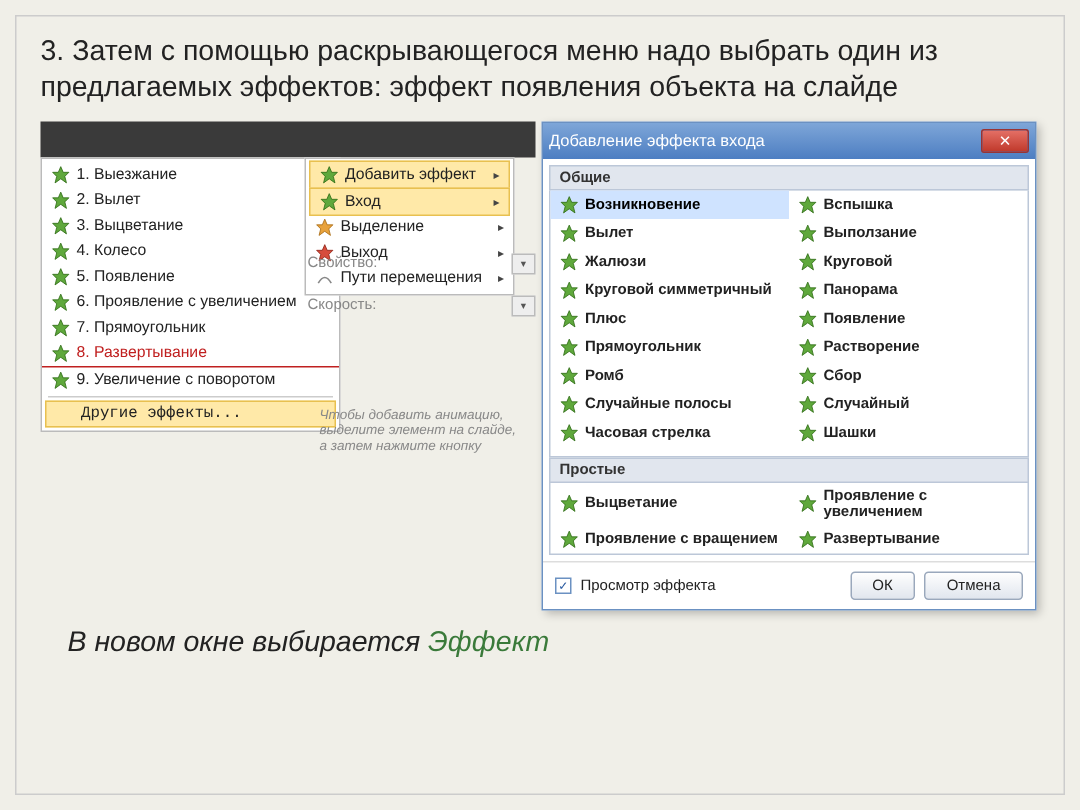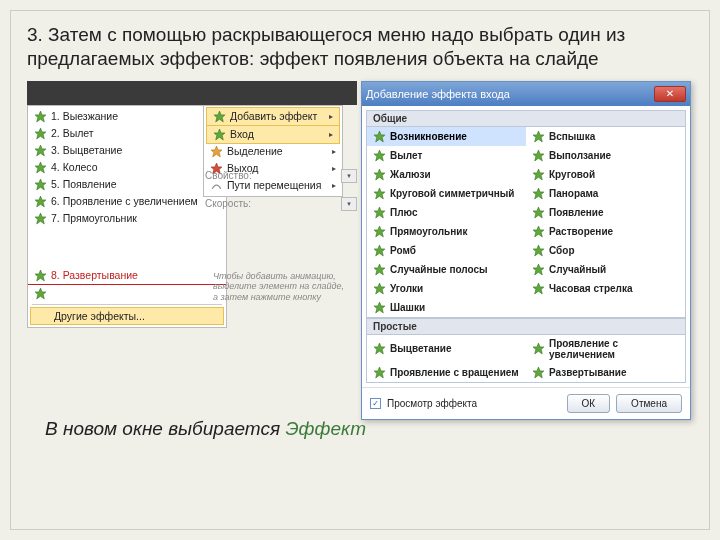--- a/index.html
+++ b/index.html
@@ -48,22 +48,22 @@
   }
   .list-item {
     display: flex;
     align-items: center;
     gap: 4px;
     padding: 2px 6px;
     font-size: 10.5px;
     white-space: nowrap;
     cursor: pointer;
   }
-  .list-item.hl { background: #ffe9a8; border: 1px solid #e8c050; margin: 0 2px; }
-  .list-item.sel { color: #c02020; border-bottom: 1.5px solid #c02020; margin-top: 40px; }
+  .list-item.hl { background: #ffe9a8; border: 1px solid #e8c050; margin: 0 2px; font-family: Liberation Mono, monospace; }
+  .list-item.sel { color: #c02020; border-bottom: 1.5px solid #c02020; }
   .sep { border-top: 1px solid #ccc; margin: 2px 4px; }
   .submenu {
     position: absolute;
     top: 24px;
     left: 176px;
     background: #fff;
     border: 1px solid #bbb;
     width: 140px;
     padding: 2px 0;
     font-size: 10.5px;
@@ -243,20 +243,21 @@
               </svg>
             </span>
             <span>8. Развертывание</span>
           </div>
           <div class="list-item">
             <span class="star">
               <svg viewBox="0 0 24 24">
                 <polygon points="12,2 15,9 22,9 17,14 19,22 12,17 5,22 7,14 2,9 9,9" fill="#5fa83c" stroke="#2c6a12" stroke-width="1"></polygon>
               </svg>
             </span>
+            <span>9. Увеличение с поворотом</span>
           </div>
           <div class="sep"></div>
           <div class="list-item hl">
             <span style="width:13px"></span>
             <span>Другие эффекты...</span>
           </div>
         </div>
 
       <div class="submenu">
         <div class="sub-item hl">
@@ -457,28 +458,20 @@
                   </svg>
                 </span>
                 <span>Случайный</span>
               </div>
               <div class="cell">
                 <span class="star">
                   <svg viewBox="0 0 24 24">
                     <polygon points="12,2 15,9 22,9 17,14 19,22 12,17 5,22 7,14 2,9 9,9" fill="#5fa83c" stroke="#2c6a12" stroke-width="1"></polygon>
                   </svg>
                 </span>
-                <span>Уголки</span>
-              </div>
-              <div class="cell">
-                <span class="star">
-                  <svg viewBox="0 0 24 24">
-                    <polygon points="12,2 15,9 22,9 17,14 19,22 12,17 5,22 7,14 2,9 9,9" fill="#5fa83c" stroke="#2c6a12" stroke-width="1"></polygon>
-                  </svg>
-                </span>
                 <span>Часовая стрелка</span>
               </div>
               <div class="cell">
                 <span class="star">
                   <svg viewBox="0 0 24 24">
                     <polygon points="12,2 15,9 22,9 17,14 19,22 12,17 5,22 7,14 2,9 9,9" fill="#5fa83c" stroke="#2c6a12" stroke-width="1"></polygon>
                   </svg>
                 </span>
                 <span>Шашки</span>
               </div>

